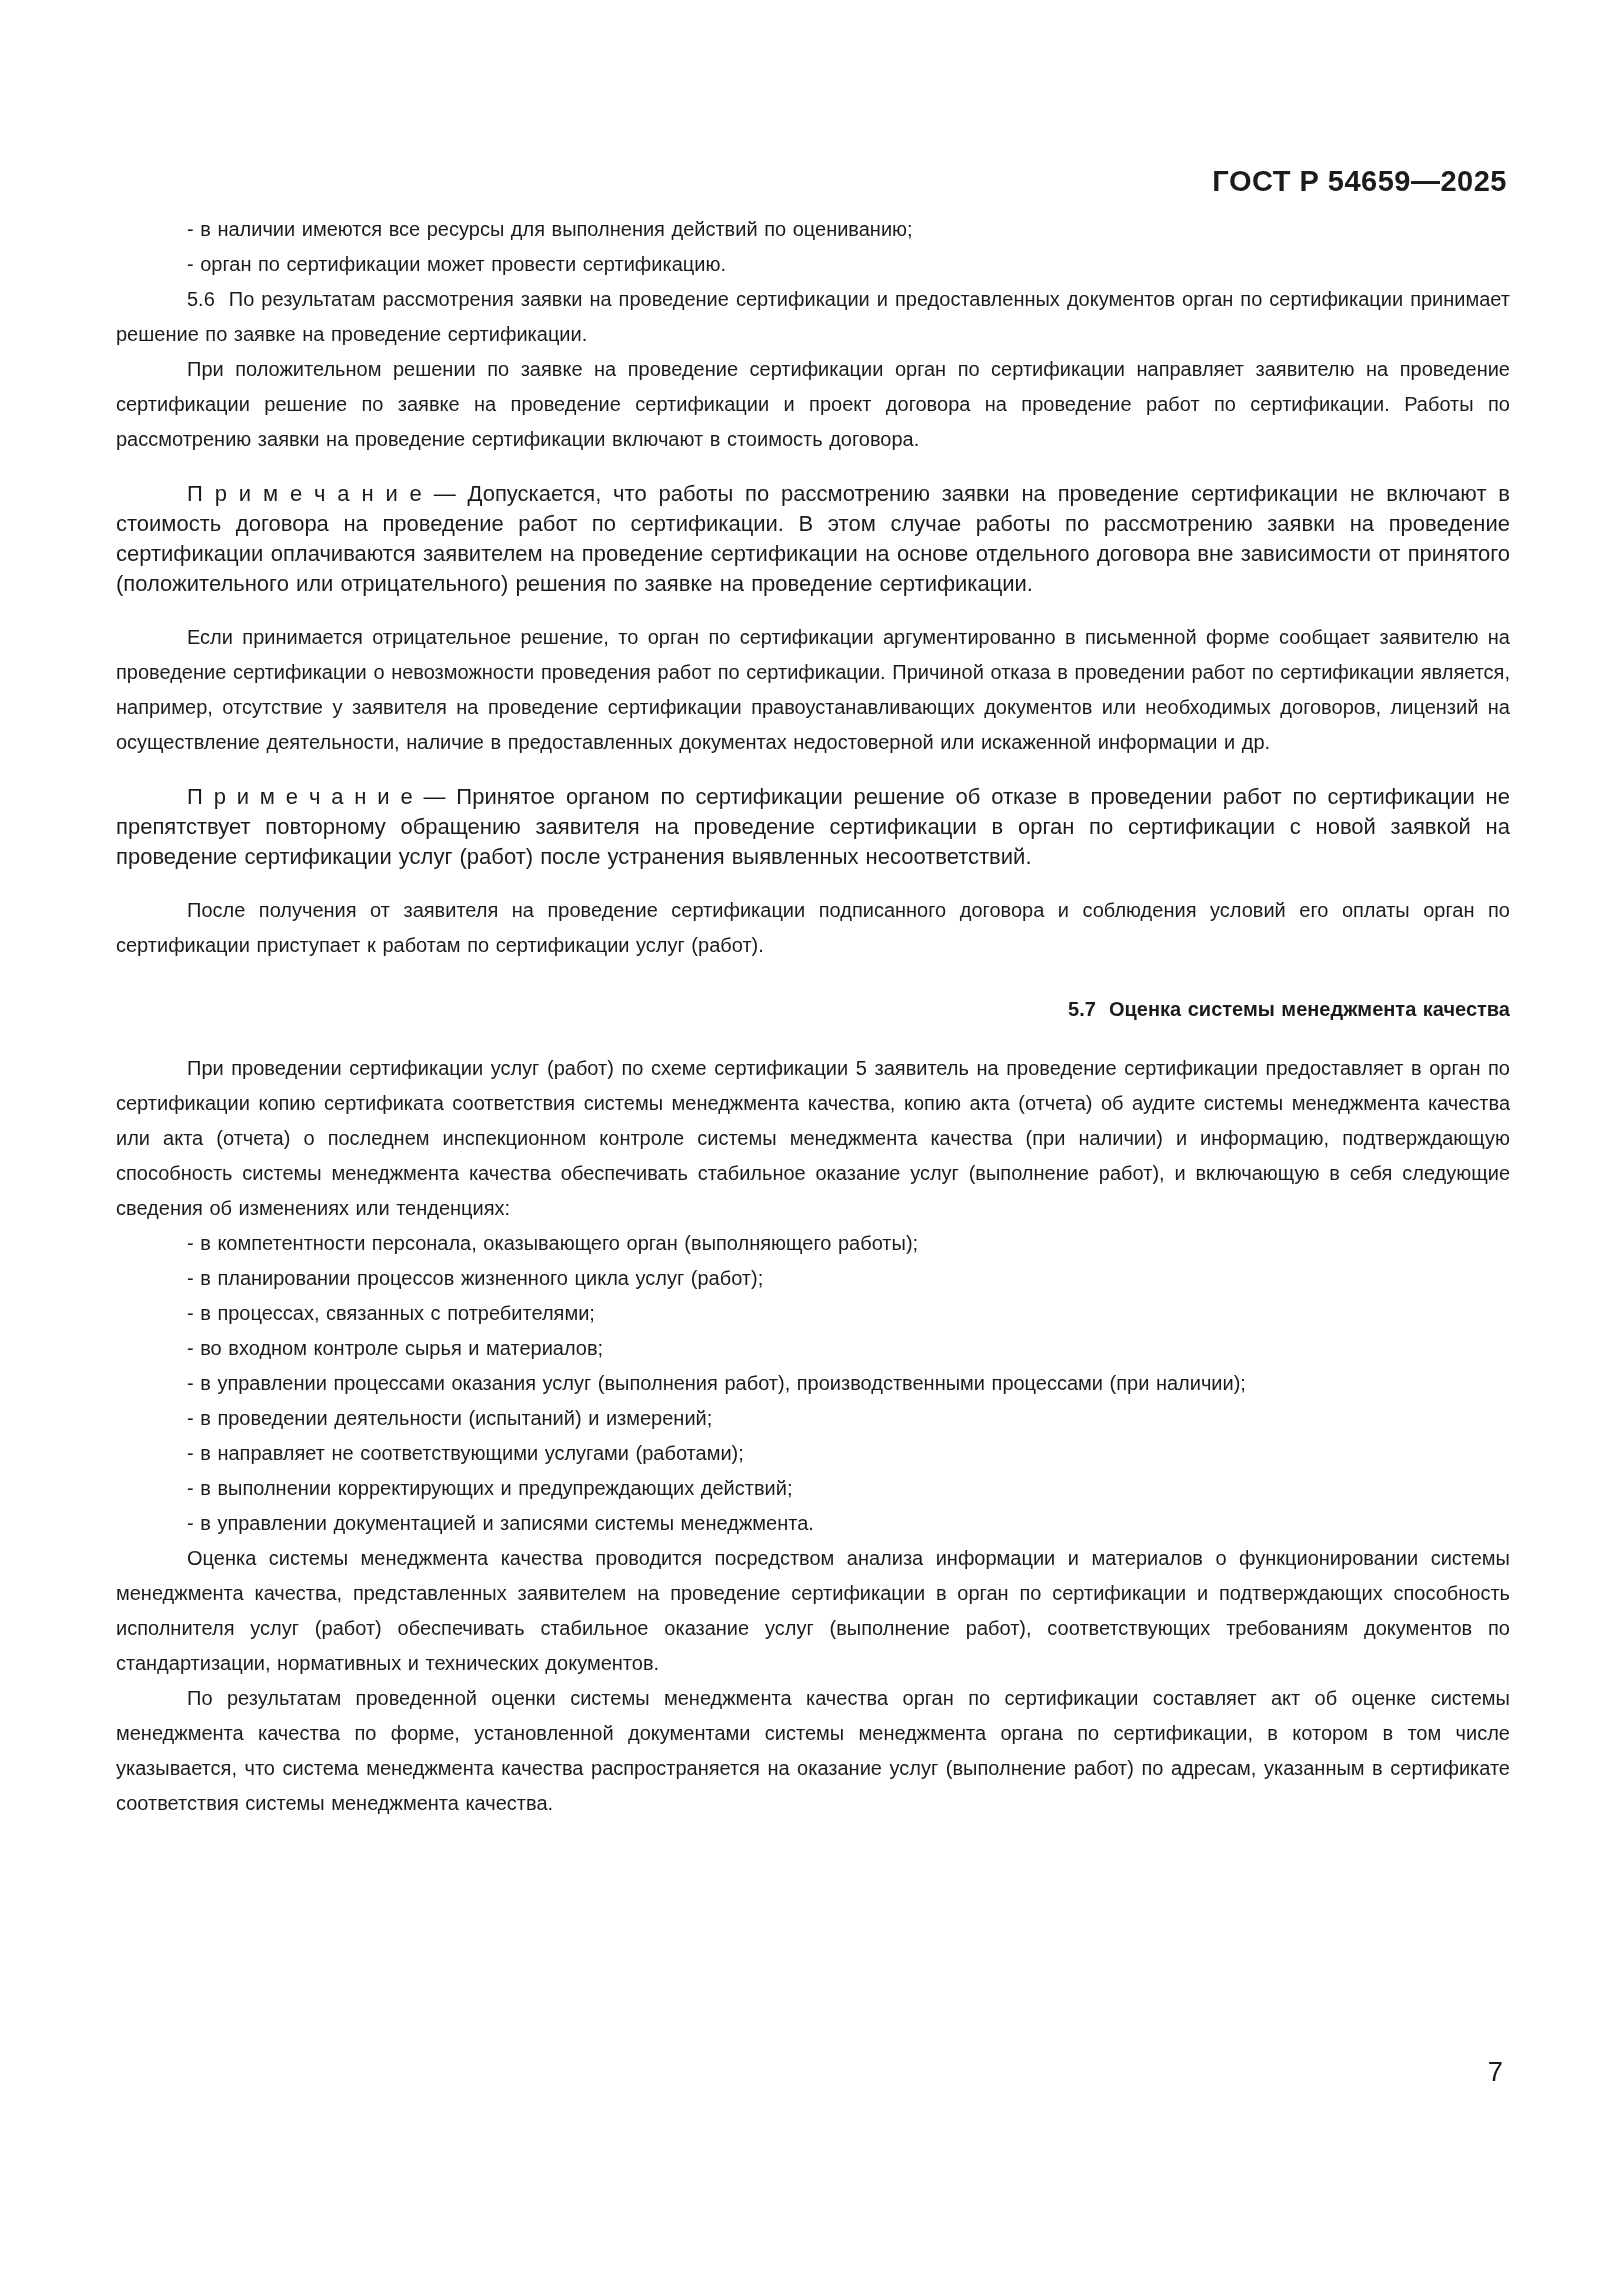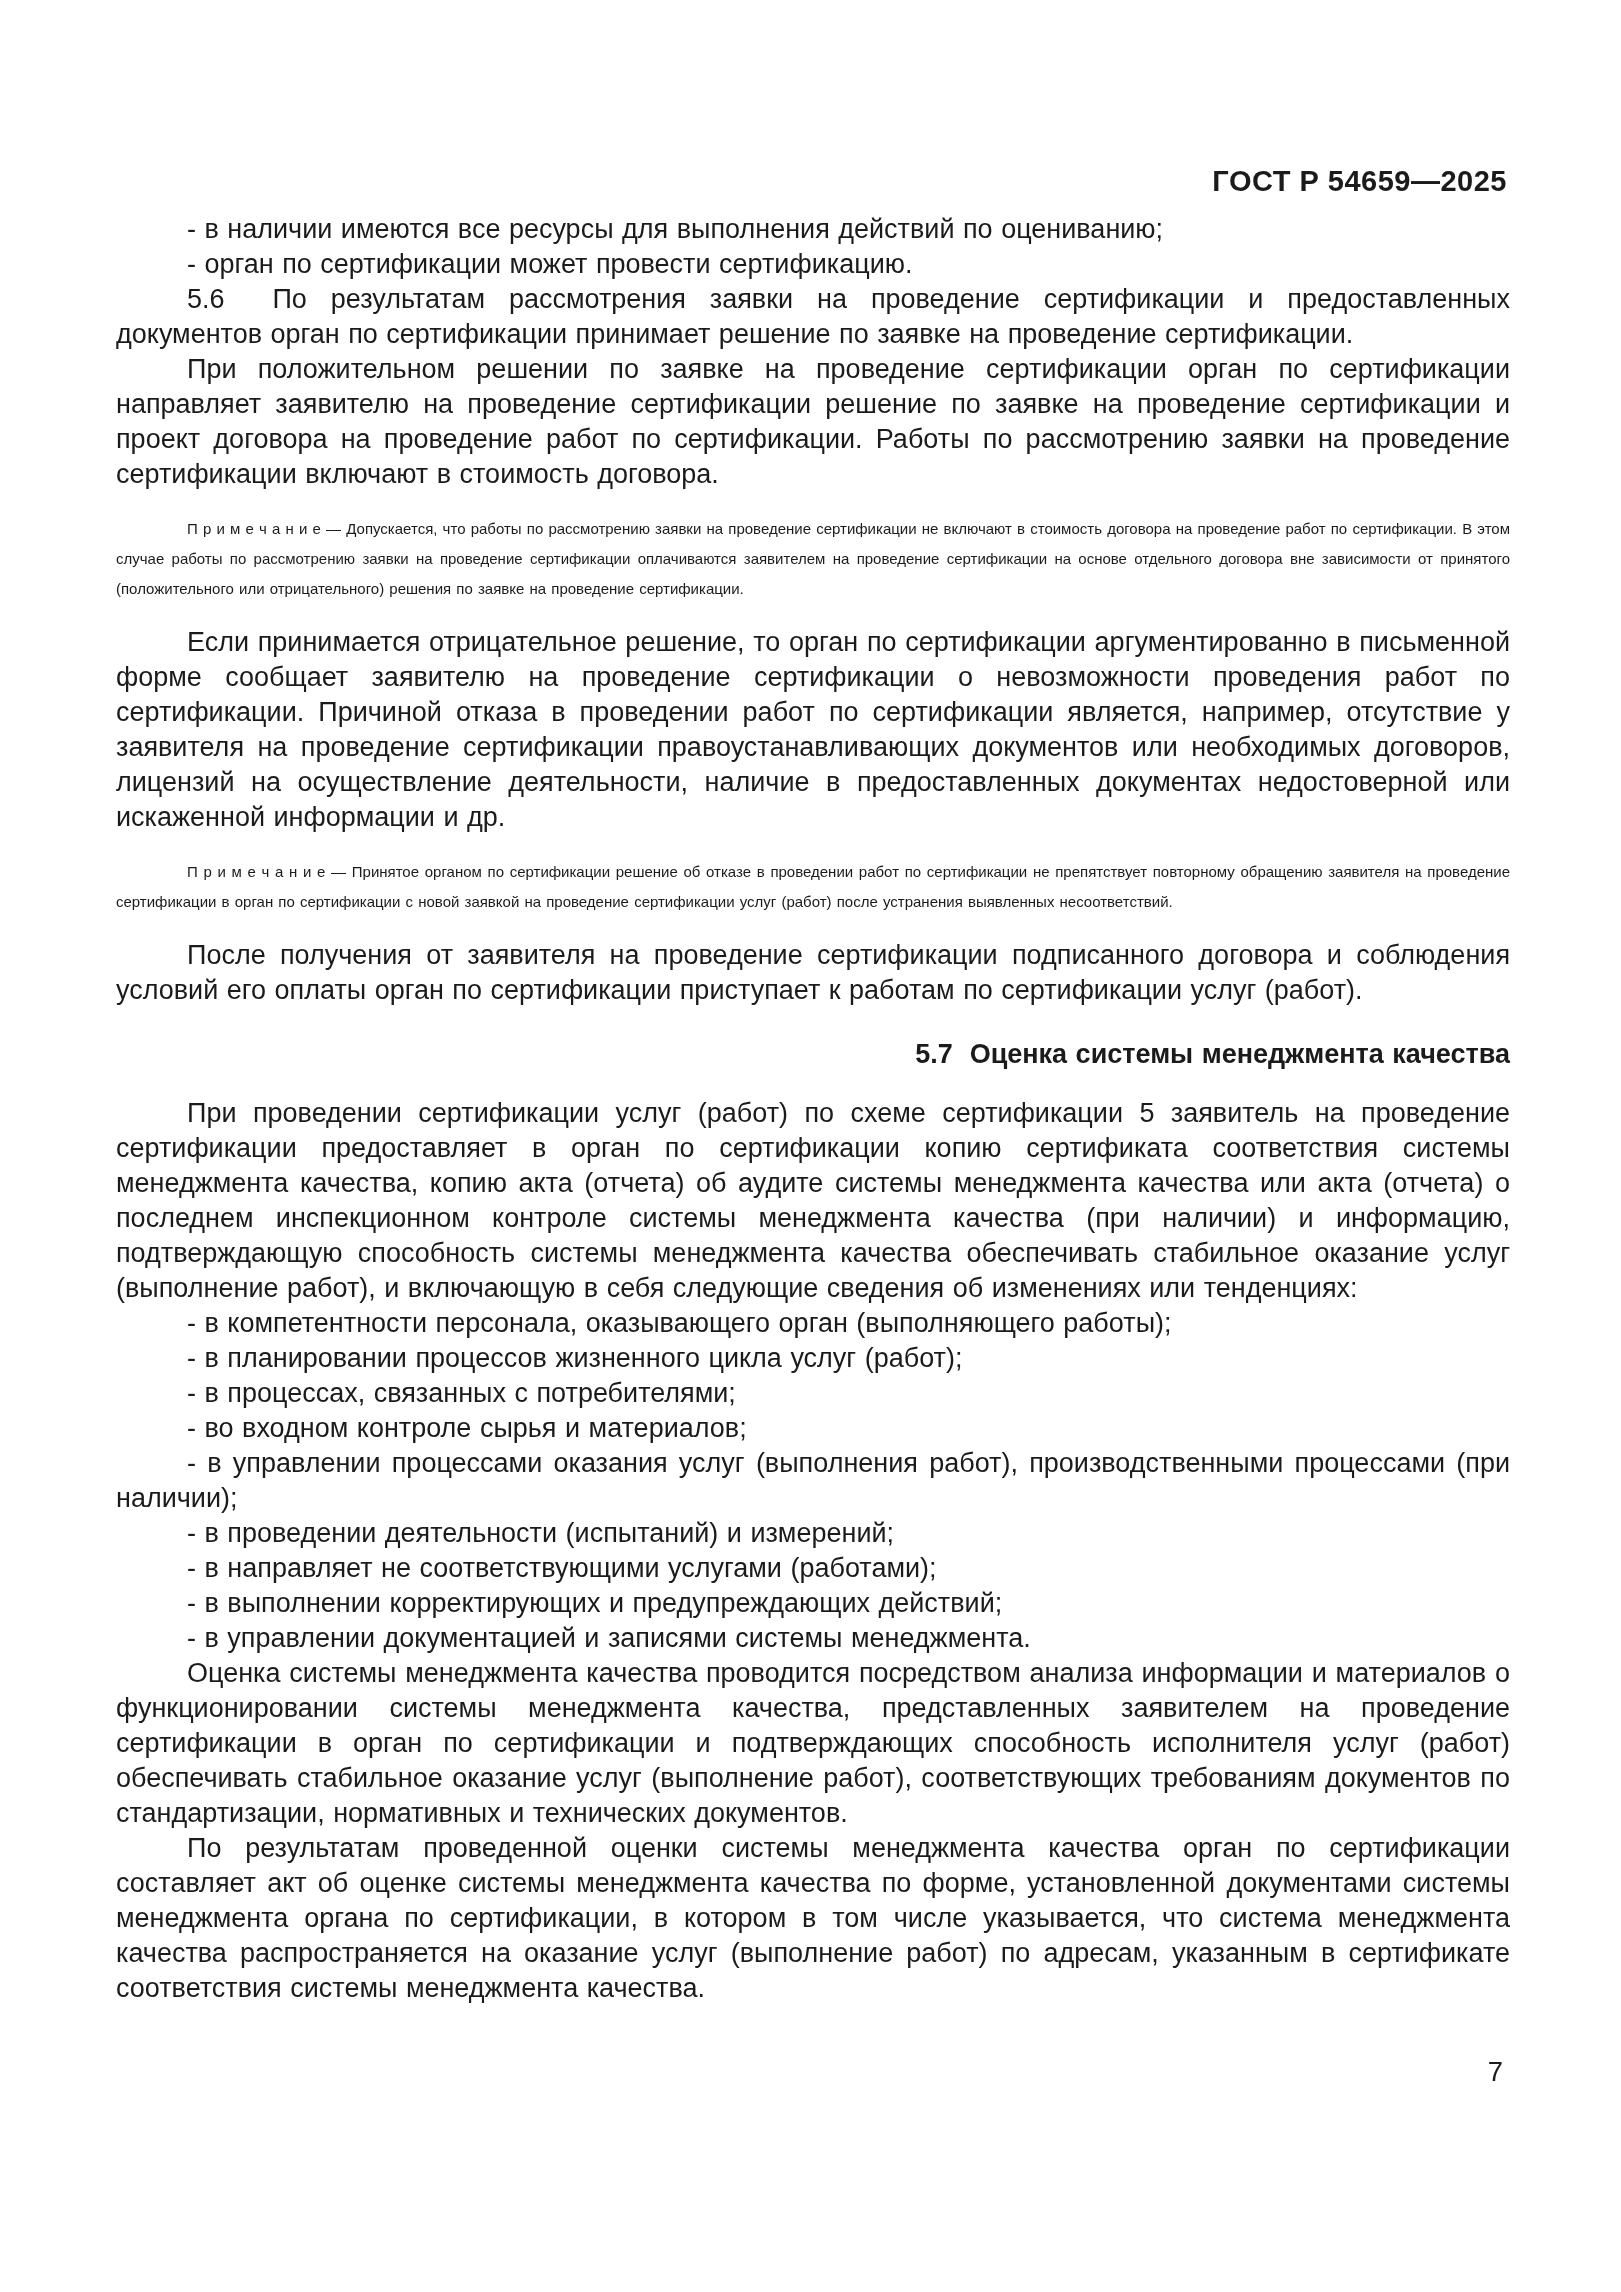--- a/index.html
+++ b/index.html
@@ -28,28 +28,28 @@
     margin-left: 16px;
   }
   .content {
     position: absolute;
     top: 212px;
     left: 116px;
     width: 1394px;
   }
   .content p {
     margin: 0;
-    font-size: 27px;
+    font-size: 20px;
     line-height: 35px;
     text-align: justify;
     text-indent: 71px;
     word-spacing: 1px;
   }
   .content p.note {
-    font-size: 15px;
+    font-size: 22px;
     line-height: 30px;
     margin: 21.6px 0;
   }
   .content p.heading {
     font-weight: bold;
     text-align: right;
     margin: 29px 0 23.5px 0;
   }
   .page-number {
     position: absolute;

